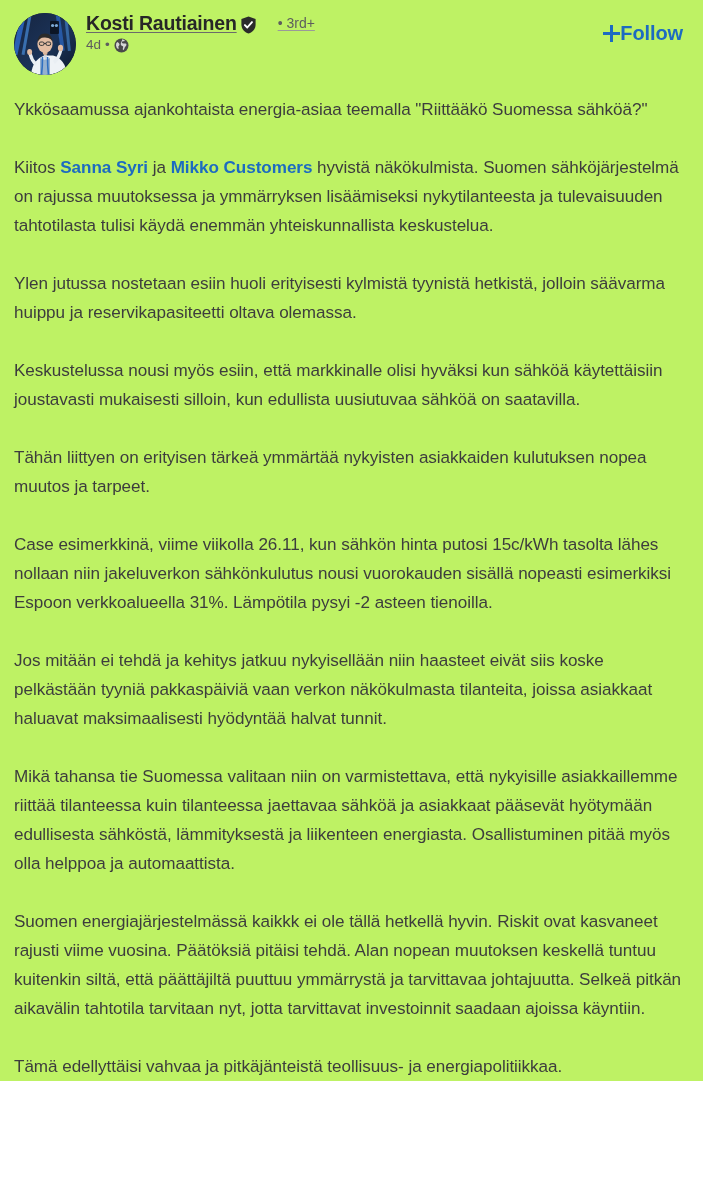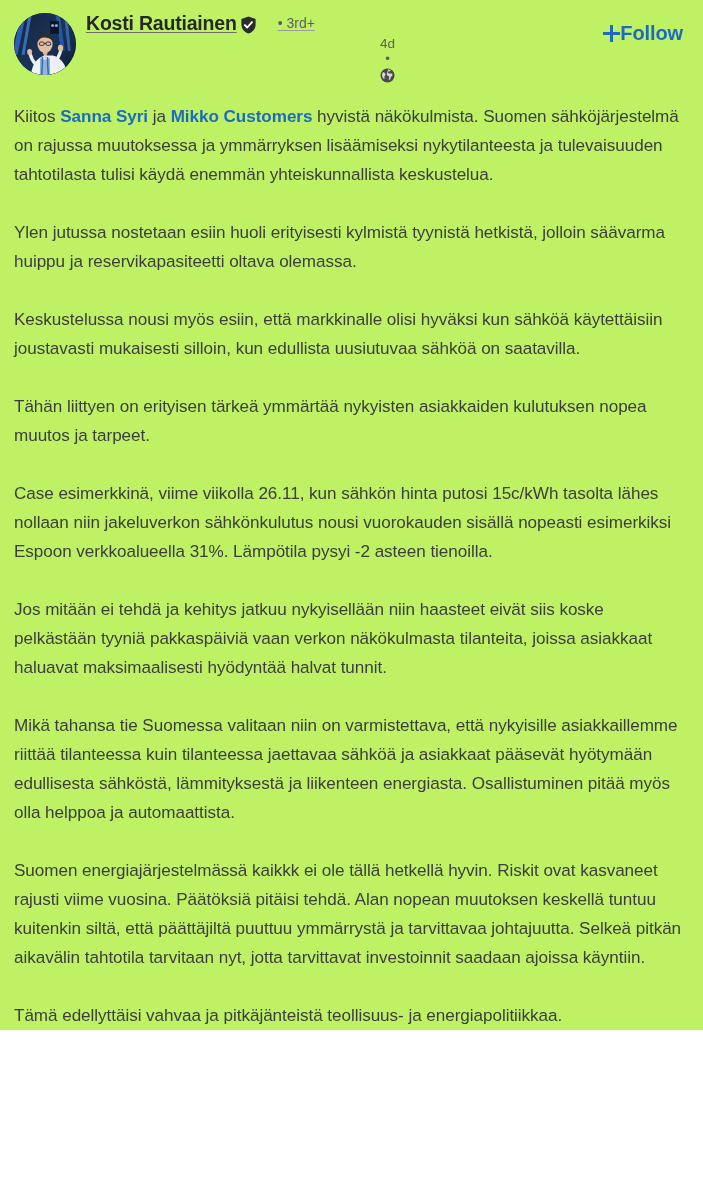--- a/index.html
+++ b/index.html
@@ -95,21 +95,20 @@
     white-space: nowrap;
   }
 
   .meta-row {
     display: flex;
     align-items: center;
     font-size: 13.5px;
     color: #5e5e5e;
     margin-top: 3px;
     line-height: 1.1;
-    flex-direction: column;
   }
   .meta-row .sep { margin: 0 4px; }
   .globe-icon { display: inline-flex; position: relative; top: 1px; }
 
   .follow-button {
     position: absolute;
     right: 14px;
     top: 18px;
     display: flex;
     align-items: center;
@@ -236,20 +235,21 @@
     </div>
 
     <button class="follow-button">
       <span class="plus-icon"></span>
       <span>Follow</span>
     </button>
 
   </div>
 
   <div class="post-body" id="post-body">
+      <p><span>Ykkösaamussa ajankohtaista energia-asiaa teemalla "Riittääkö Suomessa sähköä?"</span></p>
       <p><span>Kiitos </span><span class="mention">Sanna Syri</span><span> ja </span><span class="mention">Mikko Customers</span><span> hyvistä näkökulmista. Suomen sähköjärjestelmä on rajussa muutoksessa ja ymmärryksen lisäämiseksi nykytilanteesta ja tulevaisuuden tahtotilasta tulisi käydä enemmän yhteiskunnallista keskustelua.</span></p>
       <p><span>Ylen jutussa nostetaan esiin huoli erityisesti kylmistä tyynistä hetkistä, jolloin säävarma huippu ja reservikapasiteetti oltava olemassa.</span></p>
       <p><span>Keskustelussa nousi myös esiin, että markkinalle olisi hyväksi kun sähköä käytettäisiin joustavasti mukaisesti silloin, kun edullista uusiutuvaa sähköä on saatavilla.</span></p>
       <p><span>Tähän liittyen on erityisen tärkeä ymmärtää nykyisten asiakkaiden kulutuksen nopea muutos ja tarpeet.</span></p>
       <p><span>Case esimerkkinä, viime viikolla 26.11, kun sähkön hinta putosi 15c/kWh tasolta lähes nollaan niin jakeluverkon sähkönkulutus nousi vuorokauden sisällä nopeasti esimerkiksi Espoon verkkoalueella 31%. Lämpötila pysyi -2 asteen tienoilla.</span></p>
       <p><span>Jos mitään ei tehdä ja kehitys jatkuu nykyisellään niin haasteet eivät siis koske pelkästään tyyniä pakkaspäiviä vaan verkon näkökulmasta tilanteita, joissa asiakkaat haluavat maksimaalisesti hyödyntää halvat tunnit.</span></p>
       <p><span>Mikä tahansa tie Suomessa valitaan niin on varmistettava, että nykyisille asiakkaillemme riittää tilanteessa kuin tilanteessa jaettavaa sähköä ja asiakkaat pääsevät hyötymään edullisesta sähköstä, lämmityksestä ja liikenteen energiasta. Osallistuminen pitää myös olla helppoa ja automaattista.</span></p>
       <p><span>Suomen energiajärjestelmässä kaikkk ei ole tällä hetkellä hyvin. Riskit ovat kasvaneet rajusti viime vuosina. Päätöksiä pitäisi tehdä. Alan nopean muutoksen keskellä tuntuu kuitenkin siltä, että päättäjiltä puuttuu ymmärrystä ja tarvittavaa johtajuutta. Selkeä pitkän aikavälin tahtotila tarvitaan nyt, jotta tarvittavat investoinnit saadaan ajoissa käyntiin.</span></p>
       <p><span>Tämä edellyttäisi vahvaa ja pitkäjänteistä teollisuus- ja energiapolitiikkaa.</span></p>
     </div>

